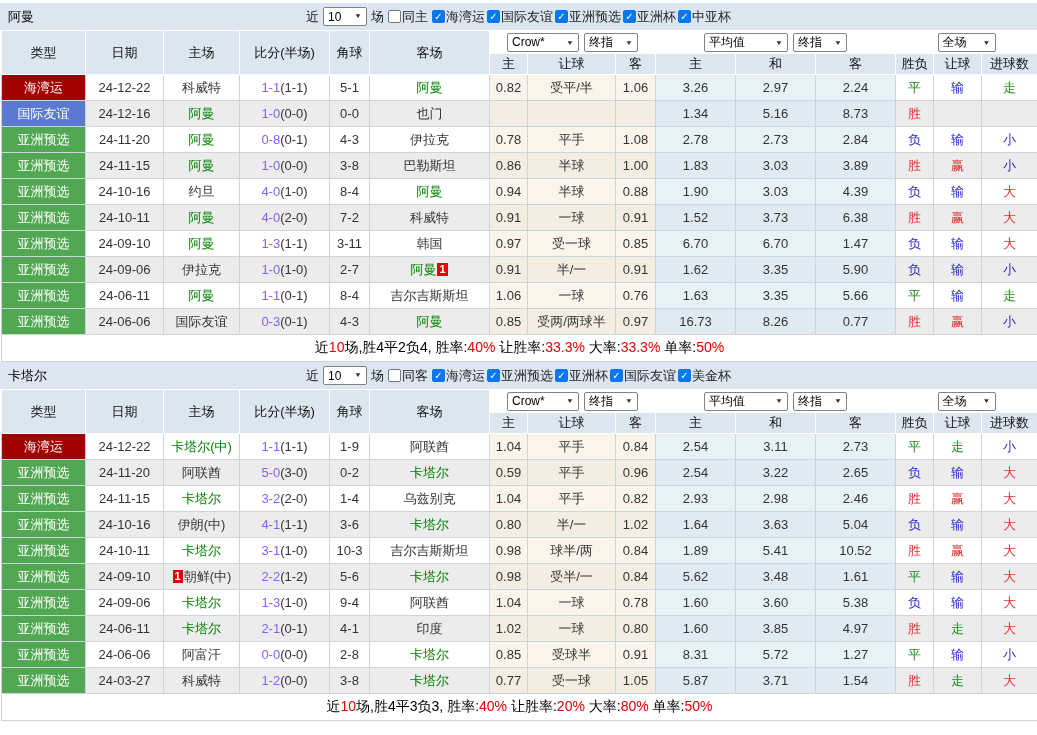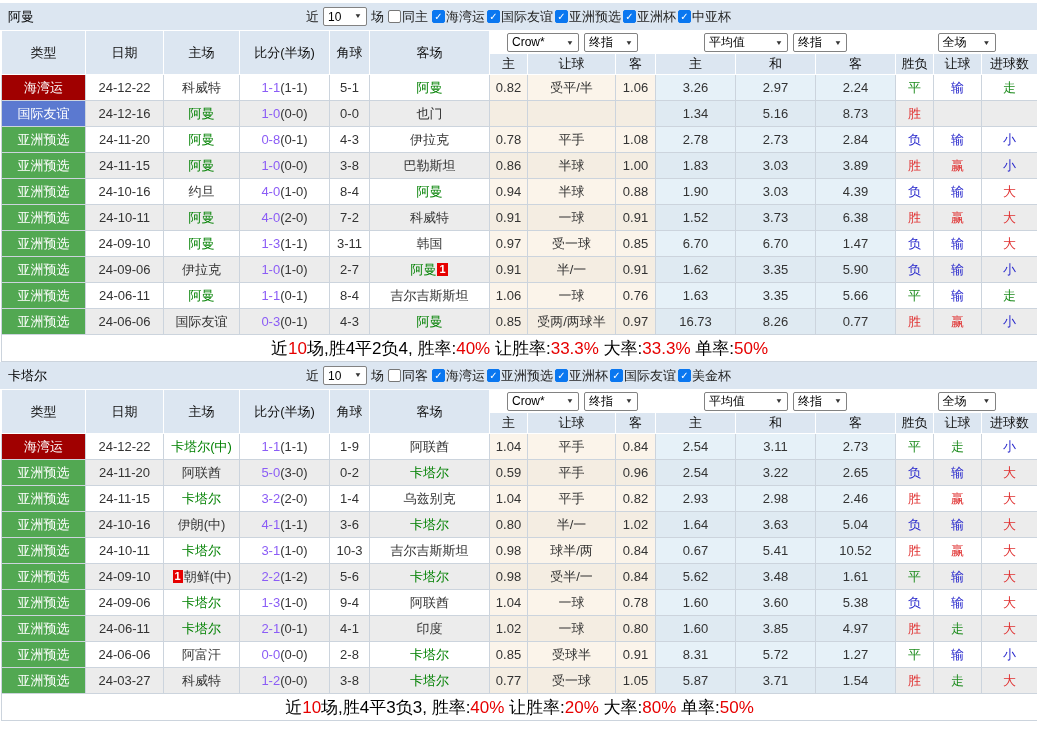--- a/index.html
+++ b/index.html
@@ -47,21 +47,21 @@
   .stats-table tbody td.avg{background:#e6f1f8;margin-top:24px;}
   .stats-table tbody tr.even td.avg{background:#dfeaf2;}
   td.type-cell{padding:0;}
   .type-badge{display:flex;width:100%;height:100%;align-items:center;justify-content:center;
     color:#fff;font-size:13px;}
   .team-focal{color:#008000;}
   .ft{color:#8b5cf6;}
   .ht{color:#333;}
   .badge1{display:inline-block;background:#e60000;color:#fff;font-size:11px;line-height:13px;
     height:13px;padding:0 2px;margin:0 1px;font-weight:bold;vertical-align:1px;}
-  .stats-table tfoot td{height:26px;background:#fff;font-size:17px;color:#000;border-color:#ccd4dd;}
+  .stats-table tfoot td{height:26px;background:#fff;font-size:14px;color:#000;border-color:#ccd4dd;}
   .stats-table tfoot .red{color:#e60000;}
 </style>
 </head>
 <body>
 
 <div class="page">
 
 
   <div id="sections">
   <section class="team-section">
@@ -579,21 +579,21 @@
                 <span class="type-badge" style="background: rgb(82, 168, 82);">亚洲预选</span>
               </td>
     <td>24-10-11</td>
     <td><span class="team-focal">卡塔尔</span></td>
     <td><span class="ft">3-1</span><span class="ht">(1-0)</span></td>
     <td>10-3</td>
     <td><span>吉尔吉斯斯坦</span></td>
     <td class="hcp">0.98</td>
     <td class="hcp">球半/两</td>
     <td class="hcp">0.84</td>
-    <td class="avg">0.67</td>
+    <td class="avg">1.89</td>
     <td class="avg">5.41</td>
     <td class="avg">10.52</td>
     <td class="res" style="color: rgb(224, 48, 48);">胜</td>
     <td class="res" style="color: rgb(224, 48, 48);">赢</td>
     <td class="res" style="color: rgb(224, 48, 48);">大</td>
   </tr>
 
   <tr class="data-row even">
     <td class="type-cell">
                 <span class="type-badge" style="background: rgb(82, 168, 82);">亚洲预选</span>

